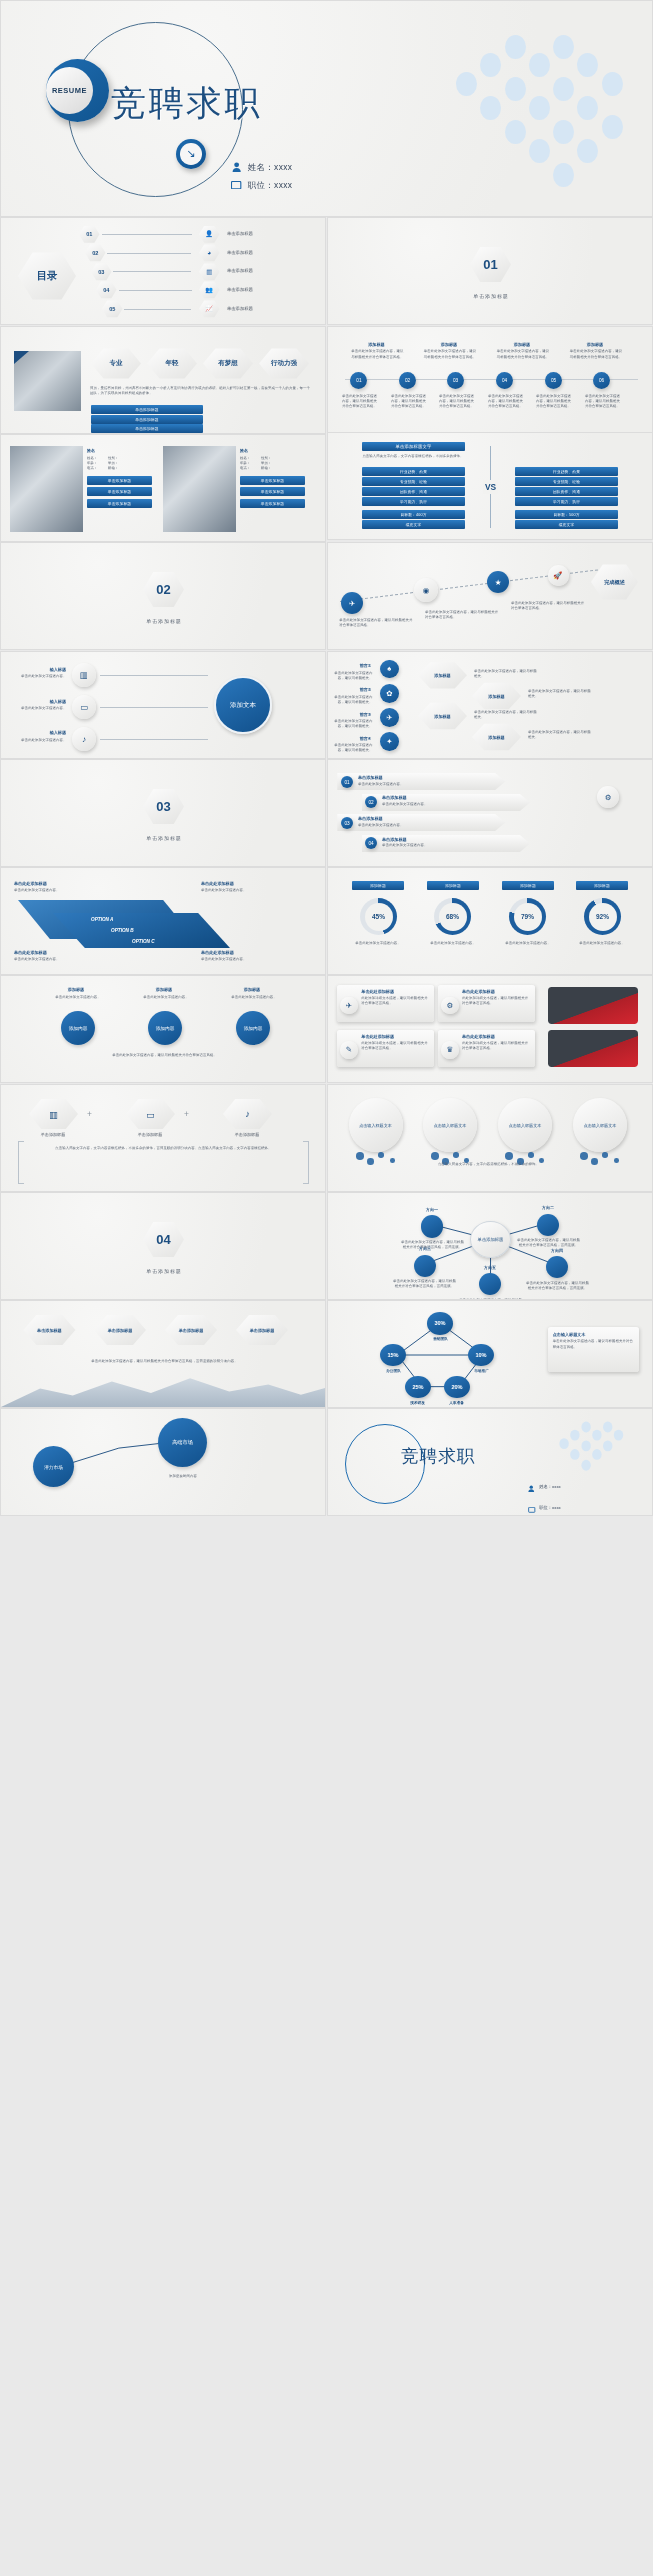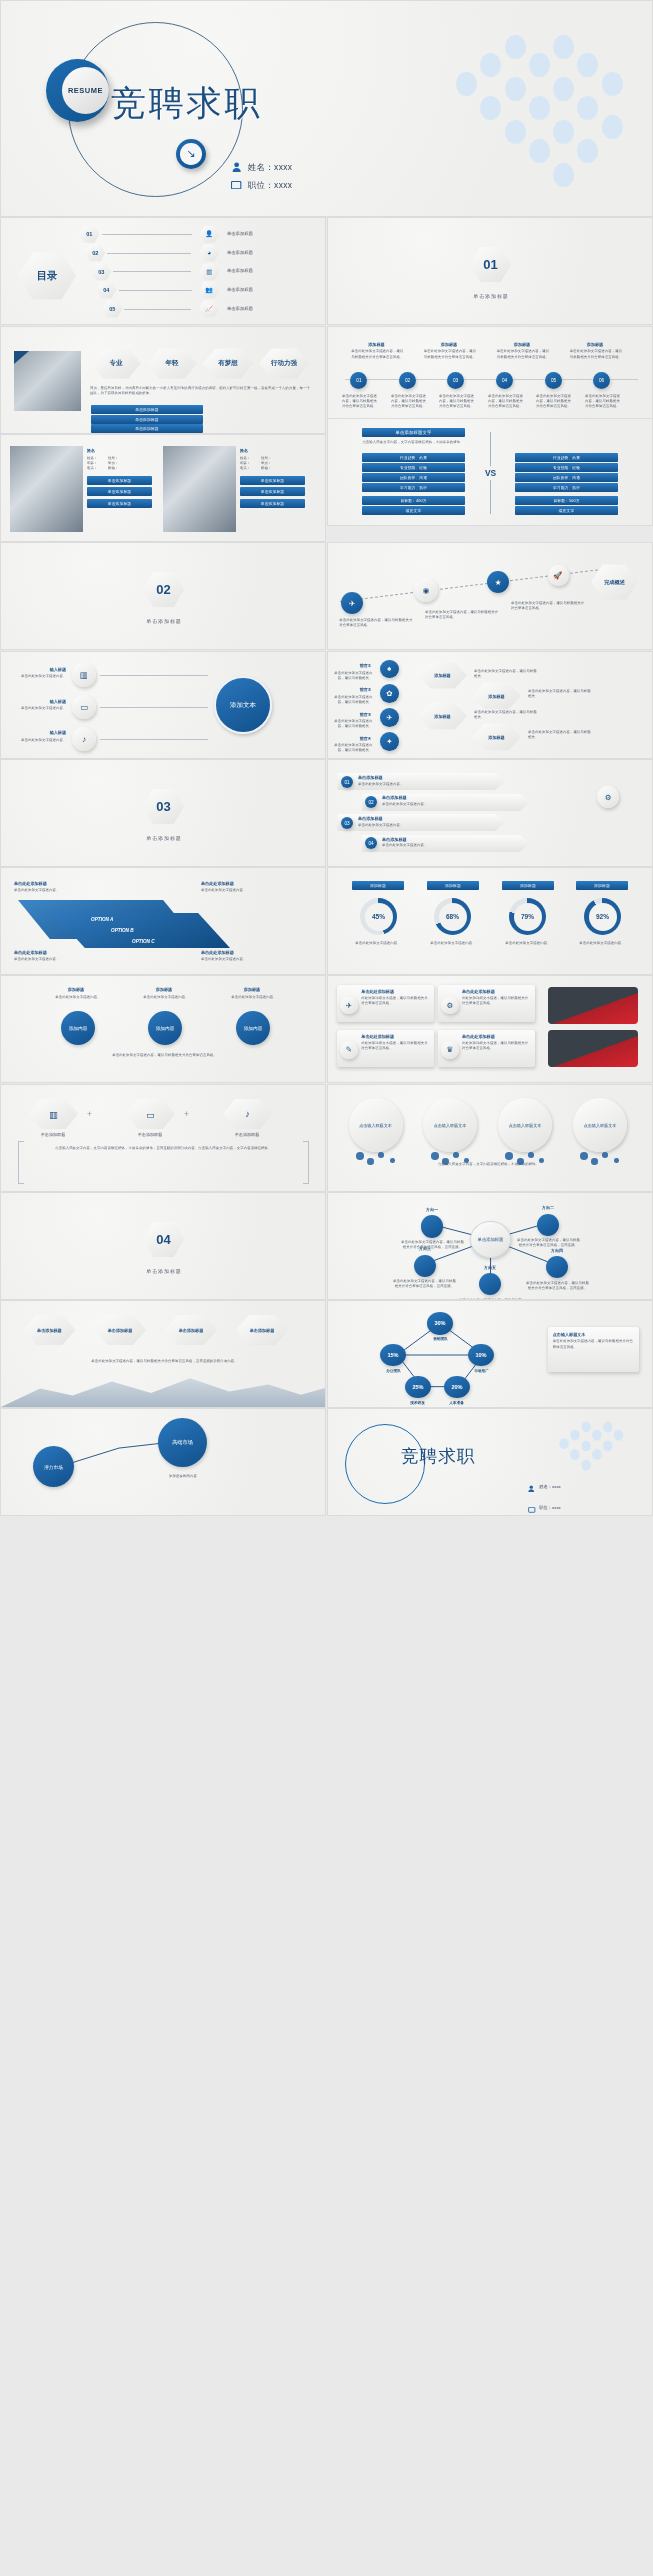--- a/index.html
+++ b/index.html
@@ -27,21 +27,21 @@
   .hero-ring {
     position:absolute; left:67px; top:20.5px;
     width:175px; height:175px; border-radius:50%;
     border:0.9px solid #4a6f8e;
   }
   .hero-badge {
     position:absolute; left:45px; top:58px;
     width:63px; height:63px; border-radius:50%;
     background:linear-gradient(145deg,#1f6cb0,#10548f);
     box-shadow:2.8px 4.7px 7.5px rgba(0,0,0,.28);
-    display:flex; align-items:center; justify-content:flex-end;
+    display:flex; align-items:center; justify-content:flex-start;
   }
   .hero-badge .inner {
     width:47px; height:47px; border-radius:50%;
     background:linear-gradient(145deg,#fefefe,#d9d9d9);
     display:flex; align-items:center; justify-content:center;
     font-size:7.5px; letter-spacing:0.5px; color:#1b3b5c; font-weight:600;
   }
   .hero-title {
     position:absolute; left:110px; top:79px;
     font-family:"Liberation Serif","DejaVu Serif",serif;
@@ -300,21 +300,21 @@
         姓名：　　　性别：<br>年龄：　　　学历：<br>电话：　　　邮箱：
       </div>
       <div id="pr-bars" style="margin-top:4.7px">
           <div class="pill" style="width:65px;margin-top:2.8px">单击添加标题</div>
           <div class="pill" style="width:65px;margin-top:2.8px">单击添加标题</div>
           <div class="pill" style="width:65px;margin-top:2.8px">单击添加标题</div>
         </div>
     </div>
   </div>
 
-  <div class="slide half" style="left:327px;top:418px">
+  <div class="slide half" style="left:327px;top:432px">
     <div class="pill" style="position:absolute;left:34px;top:9.3px;width:103px;font-size:4.3px">单击添加标题文字</div>
     <div class="tiny" style="position:absolute;left:26px;top:20.5px;width:118px;text-align:center">点击输入简要文字内容，文字内容需概括精炼，不用多余的修饰。</div>
     <div id="vs-left">
         <div class="pill" style="position:absolute;left:34px;top:34px;width:103px">行业趋势、前景</div>
         <div class="pill" style="position:absolute;left:34px;top:44px;width:103px">专业技能、经验</div>
         <div class="pill" style="position:absolute;left:34px;top:54px;width:103px">团队协作、沟通</div>
         <div class="pill" style="position:absolute;left:34px;top:64px;width:103px">学习能力、执行</div>
         <div class="pill" style="position:absolute;left:34px;top:77px;width:103px">目标数：400万</div>
         <div class="pill" style="position:absolute;left:34px;top:87px;width:103px">填充文字</div>
       </div>

